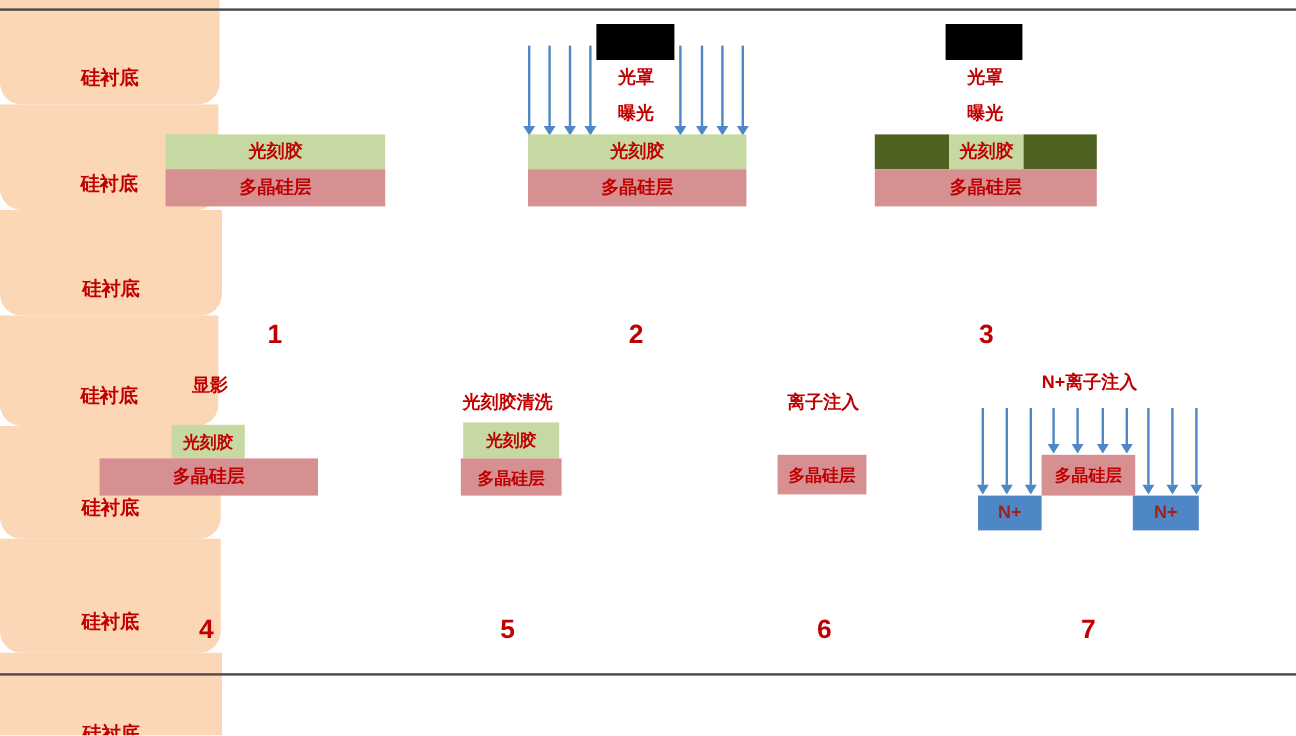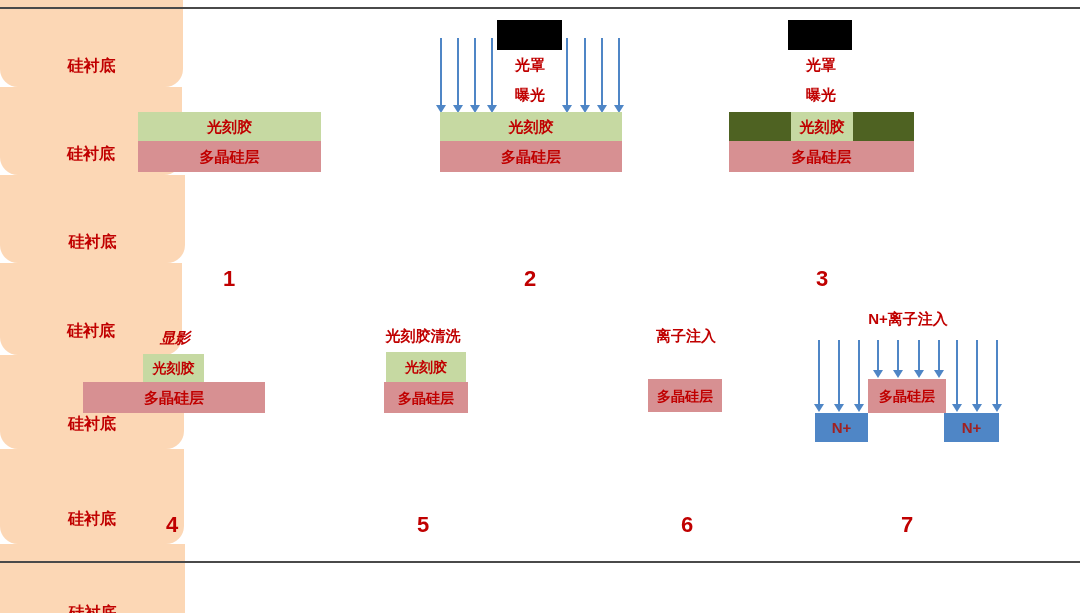--- a/index.html
+++ b/index.html
@@ -95,21 +95,21 @@
     <div class="layer poly" style="left:729px;top:141px;width:185px;height:31px;">
       <span class="lbl">多晶硅层</span>
     </div>
     <div class="substrate" style="left:729px;top:172px;width:185px;height:88px;">
       <span class="lbl">硅衬底</span>
     </div>
     <div class="stepnum" style="left:822px;top:266px;">3</div>
   </div>
 
   <div>
-    <div class="caption" style="left:175px;top:330px;font-style:italic;">显影</div>
+    <div class="caption" style="left:175px;top:314px;">显影</div>
     <div class="layer resist" style="left:143px;top:354px;width:61px;height:28px;">
       <span class="lbl" style="font-size:14px;">光刻胶</span>
     </div>
     <div class="layer poly" style="left:83px;top:382px;width:182px;height:31px;">
       <span class="lbl">多晶硅层</span>
     </div>
     <div class="substrate" style="left:83px;top:413px;width:182px;height:92px;">
       <span class="lbl" style="padding-bottom:16px;">硅衬底</span>
     </div>
     <div class="stepnum" style="left:172px;top:512px;">4</div>

